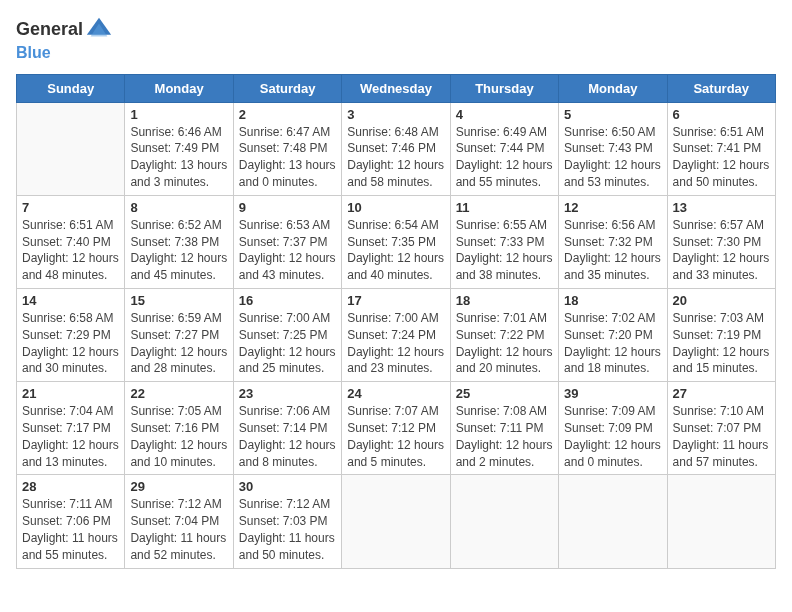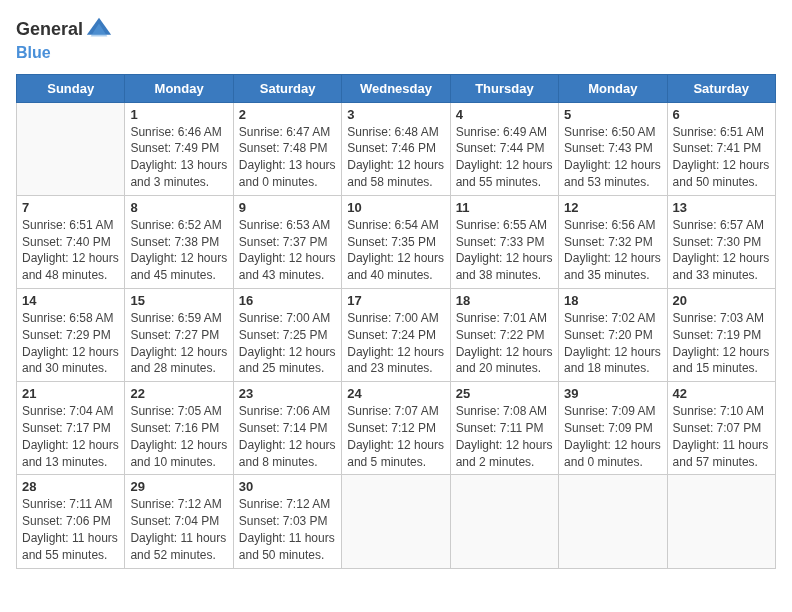--- a/index.html
+++ b/index.html
@@ -232,21 +232,21 @@
         </td>
         <td>
           <div class="day-number">25</div>
           <div class="day-info">Sunrise: 7:08 AM<br>Sunset: 7:11 PM<br>Daylight: 12 hours and 2 minutes.</div>
         </td>
         <td>
           <div class="day-number">39</div>
           <div class="day-info">Sunrise: 7:09 AM<br>Sunset: 7:09 PM<br>Daylight: 12 hours and 0 minutes.</div>
         </td>
         <td>
-          <div class="day-number">42</div>
+          <div class="day-number">27</div>
           <div class="day-info">Sunrise: 7:10 AM<br>Sunset: 7:07 PM<br>Daylight: 11 hours and 57 minutes.</div>
         </td>
       </tr>
       <tr>
         <td>
           <div class="day-number">28</div>
           <div class="day-info">Sunrise: 7:11 AM<br>Sunset: 7:06 PM<br>Daylight: 11 hours and 55 minutes.</div>
         </td>
         <td>
           <div class="day-number">29</div>

